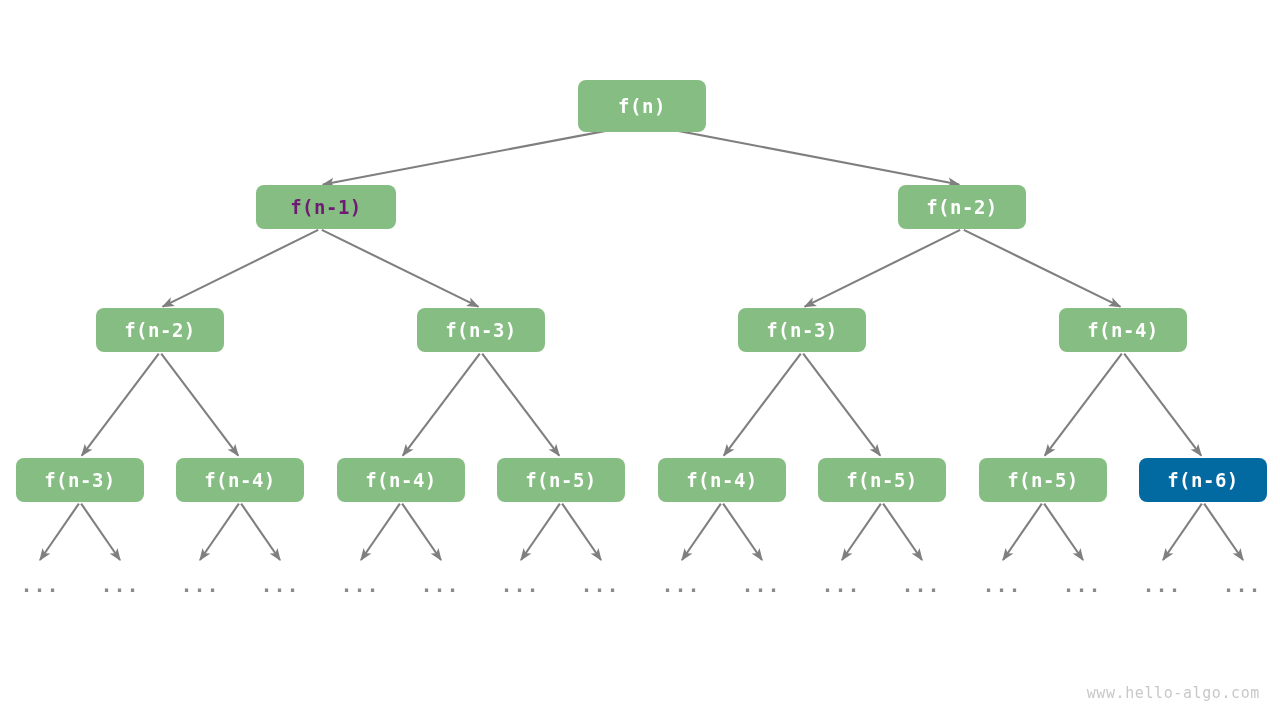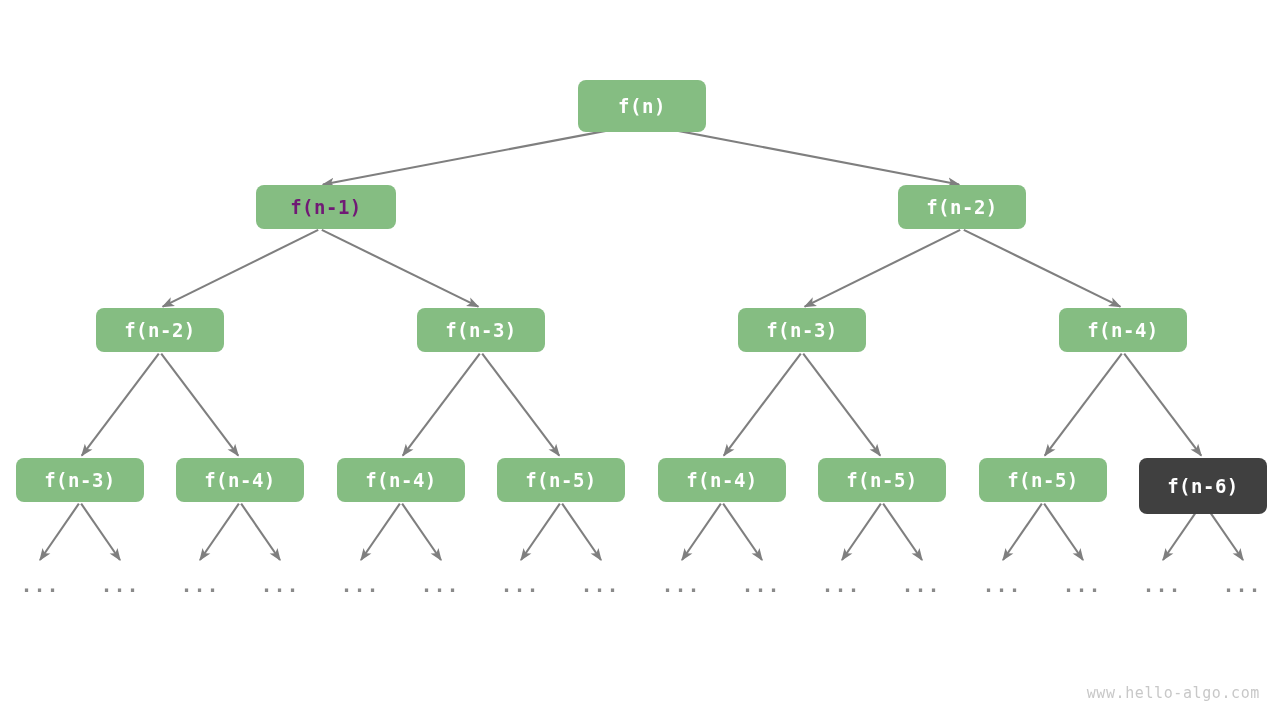--- a/index.html
+++ b/index.html
@@ -116,21 +116,21 @@
       <div class="node" style="width: 128px; height: 44px; border-radius: 8px; left: 417px; top: 308px; background: rgb(133, 189, 130); color: rgb(255, 255, 255);">f(n-3)</div>
       <div class="node" style="width: 128px; height: 44px; border-radius: 8px; left: 738px; top: 308px; background: rgb(133, 189, 130); color: rgb(255, 255, 255);">f(n-3)</div>
       <div class="node" style="width: 128px; height: 44px; border-radius: 8px; left: 1059px; top: 308px; background: rgb(133, 189, 130); color: rgb(255, 255, 255);">f(n-4)</div>
       <div class="node" style="width: 128px; height: 44px; border-radius: 8px; left: 16px; top: 458px; background: rgb(133, 189, 130); color: rgb(255, 255, 255);">f(n-3)</div>
       <div class="node" style="width: 128px; height: 44px; border-radius: 8px; left: 176px; top: 458px; background: rgb(133, 189, 130); color: rgb(255, 255, 255);">f(n-4)</div>
       <div class="node" style="width: 128px; height: 44px; border-radius: 8px; left: 337px; top: 458px; background: rgb(133, 189, 130); color: rgb(255, 255, 255);">f(n-4)</div>
       <div class="node" style="width: 128px; height: 44px; border-radius: 8px; left: 497px; top: 458px; background: rgb(133, 189, 130); color: rgb(255, 255, 255);">f(n-5)</div>
       <div class="node" style="width: 128px; height: 44px; border-radius: 8px; left: 658px; top: 458px; background: rgb(133, 189, 130); color: rgb(255, 255, 255);">f(n-4)</div>
       <div class="node" style="width: 128px; height: 44px; border-radius: 8px; left: 818px; top: 458px; background: rgb(133, 189, 130); color: rgb(255, 255, 255);">f(n-5)</div>
       <div class="node" style="width: 128px; height: 44px; border-radius: 8px; left: 979px; top: 458px; background: rgb(133, 189, 130); color: rgb(255, 255, 255);">f(n-5)</div>
-      <div class="node" style="width: 128px; height: 56px; border-radius: 8px; left: 1139px; top: 458px; background: #404040; color: rgb(255, 255, 255);">f(n-6)</div>
+      <div class="node" style="width: 128px; height: 44px; border-radius: 8px; left: 1139px; top: 458px; background: #0369a1; color: rgb(255, 255, 255);">f(n-6)</div>
     </div>
   <div id="ellipsis-layer">
       <div class="ellipsis" style="left: 40px; top: 585px; color: rgb(138, 138, 138);">...</div>
       <div class="ellipsis" style="left: 120px; top: 585px; color: rgb(138, 138, 138);">...</div>
       <div class="ellipsis" style="left: 200px; top: 585px; color: rgb(138, 138, 138);">...</div>
       <div class="ellipsis" style="left: 280px; top: 585px; color: rgb(138, 138, 138);">...</div>
       <div class="ellipsis" style="left: 360px; top: 585px; color: rgb(138, 138, 138);">...</div>
       <div class="ellipsis" style="left: 440px; top: 585px; color: rgb(138, 138, 138);">...</div>
       <div class="ellipsis" style="left: 520px; top: 585px; color: rgb(138, 138, 138);">...</div>
       <div class="ellipsis" style="left: 600px; top: 585px; color: rgb(138, 138, 138);">...</div>

